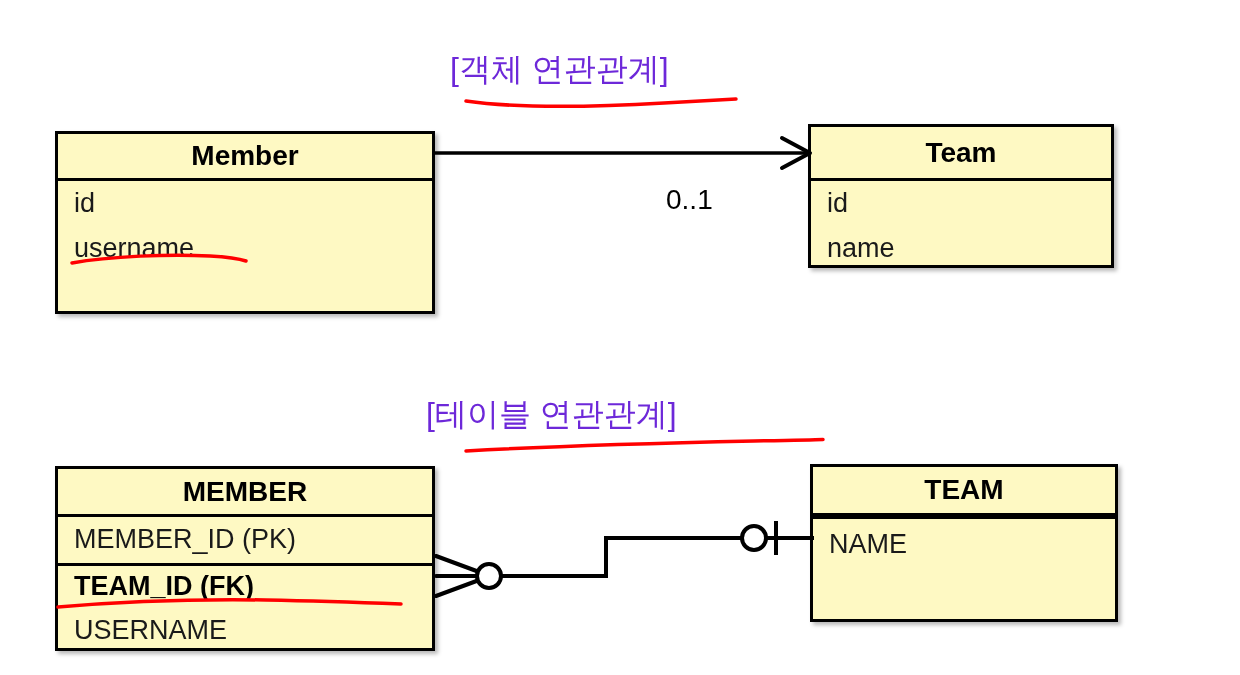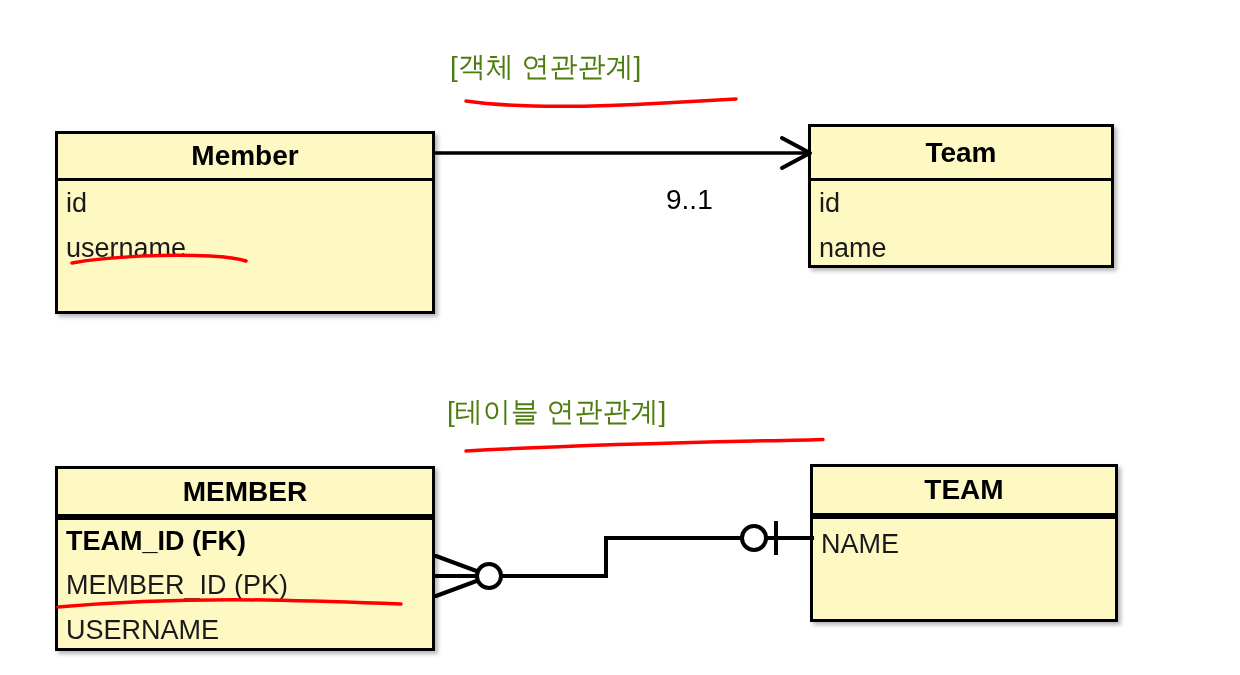--- a/index.html
+++ b/index.html
@@ -14,22 +14,22 @@
     position: relative;
     width: 1240px;
     height: 675px;
     background: #ffffff;
     overflow: hidden;
   }
 
   
   .caption {
     position: absolute;
-    font-size: 28px;
-    color: #4d7c0f;
+    font-size: 32px;
+    color: #6d28d9;
     white-space: nowrap;
     letter-spacing: 0px;
   }
 
   
   .redline {
     position: absolute;
     height: 14px;
     overflow: visible;
   }
@@ -52,21 +52,21 @@
     align-items: center;
     justify-content: center;
   }
   .box-body {
     box-sizing: border-box;
     border-top: 3px solid #000000;
   }
   .field {
     font-size: 27px;
     color: #1a1a1a;
-    padding-left: 8px;
+    padding-left: 16px;
     white-space: nowrap;
     box-sizing: border-box;
     display: flex;
     align-items: center;
   }
   .field.sep { border-top: 3px solid #000000; }
   .field.strong {
     font-weight: bold;
     color: #000000;
     text-decoration: underline;
@@ -145,34 +145,34 @@
       <div class="field">name</div>
     </div>
   </div>
 
   <div class="connector" style="left:434px; top:130px; width:380px; height:48px;">
     <svg width="380" height="48" viewBox="0 0 380 48">
       <line x1="0" y1="23" x2="372" y2="23" stroke="#000000" stroke-width="3.5"></line>
       <polyline points="348,8 376,23 348,38" stroke="#000000" stroke-width="4" fill="none" stroke-linecap="round" stroke-linejoin="round"></polyline>
     </svg>
   </div>
-  <div class="multiplicity" style="left:666px; top:184px;">9..1</div>
-
-  <div class="caption" style="left:447px; top:393px;">[테이블 연관관계]</div>
+  <div class="multiplicity" style="left:666px; top:184px;">0..1</div>
+
+  <div class="caption" style="left:426px; top:393px;">[테이블 연관관계]</div>
   <div class="redline" style="left:464px; top:438px; width:362px;">
     <svg width="362" height="16" viewBox="0 0 362 16">
       <path d="M2,13 C90,8 200,5 290,3 C325,2.4 348,2 359,1.5" stroke="#ff0000" stroke-width="3.5" fill="none" stroke-linecap="round"></path>
     </svg>
   </div>
 
   <div class="box" id="member-table">
     <div class="box-header">MEMBER</div>
     <div class="box-body">
+      <div class="field">MEMBER_ID (PK)</div>
       <div class="field sep strong-plain">TEAM_ID (FK)</div>
-      <div class="field">MEMBER_ID (PK)</div>
       <div class="field">USERNAME</div>
     </div>
   </div>
   <div class="redline" style="left:56px; top:594px; width:348px;">
     <svg width="348" height="16" viewBox="0 0 348 16">
       <path d="M2,13 C60,8 140,5 210,6 C270,7 320,9 345,10" stroke="#ff0000" stroke-width="3.5" fill="none" stroke-linecap="round"></path>
     </svg>
   </div>
 
   <div class="box" id="team-table">

